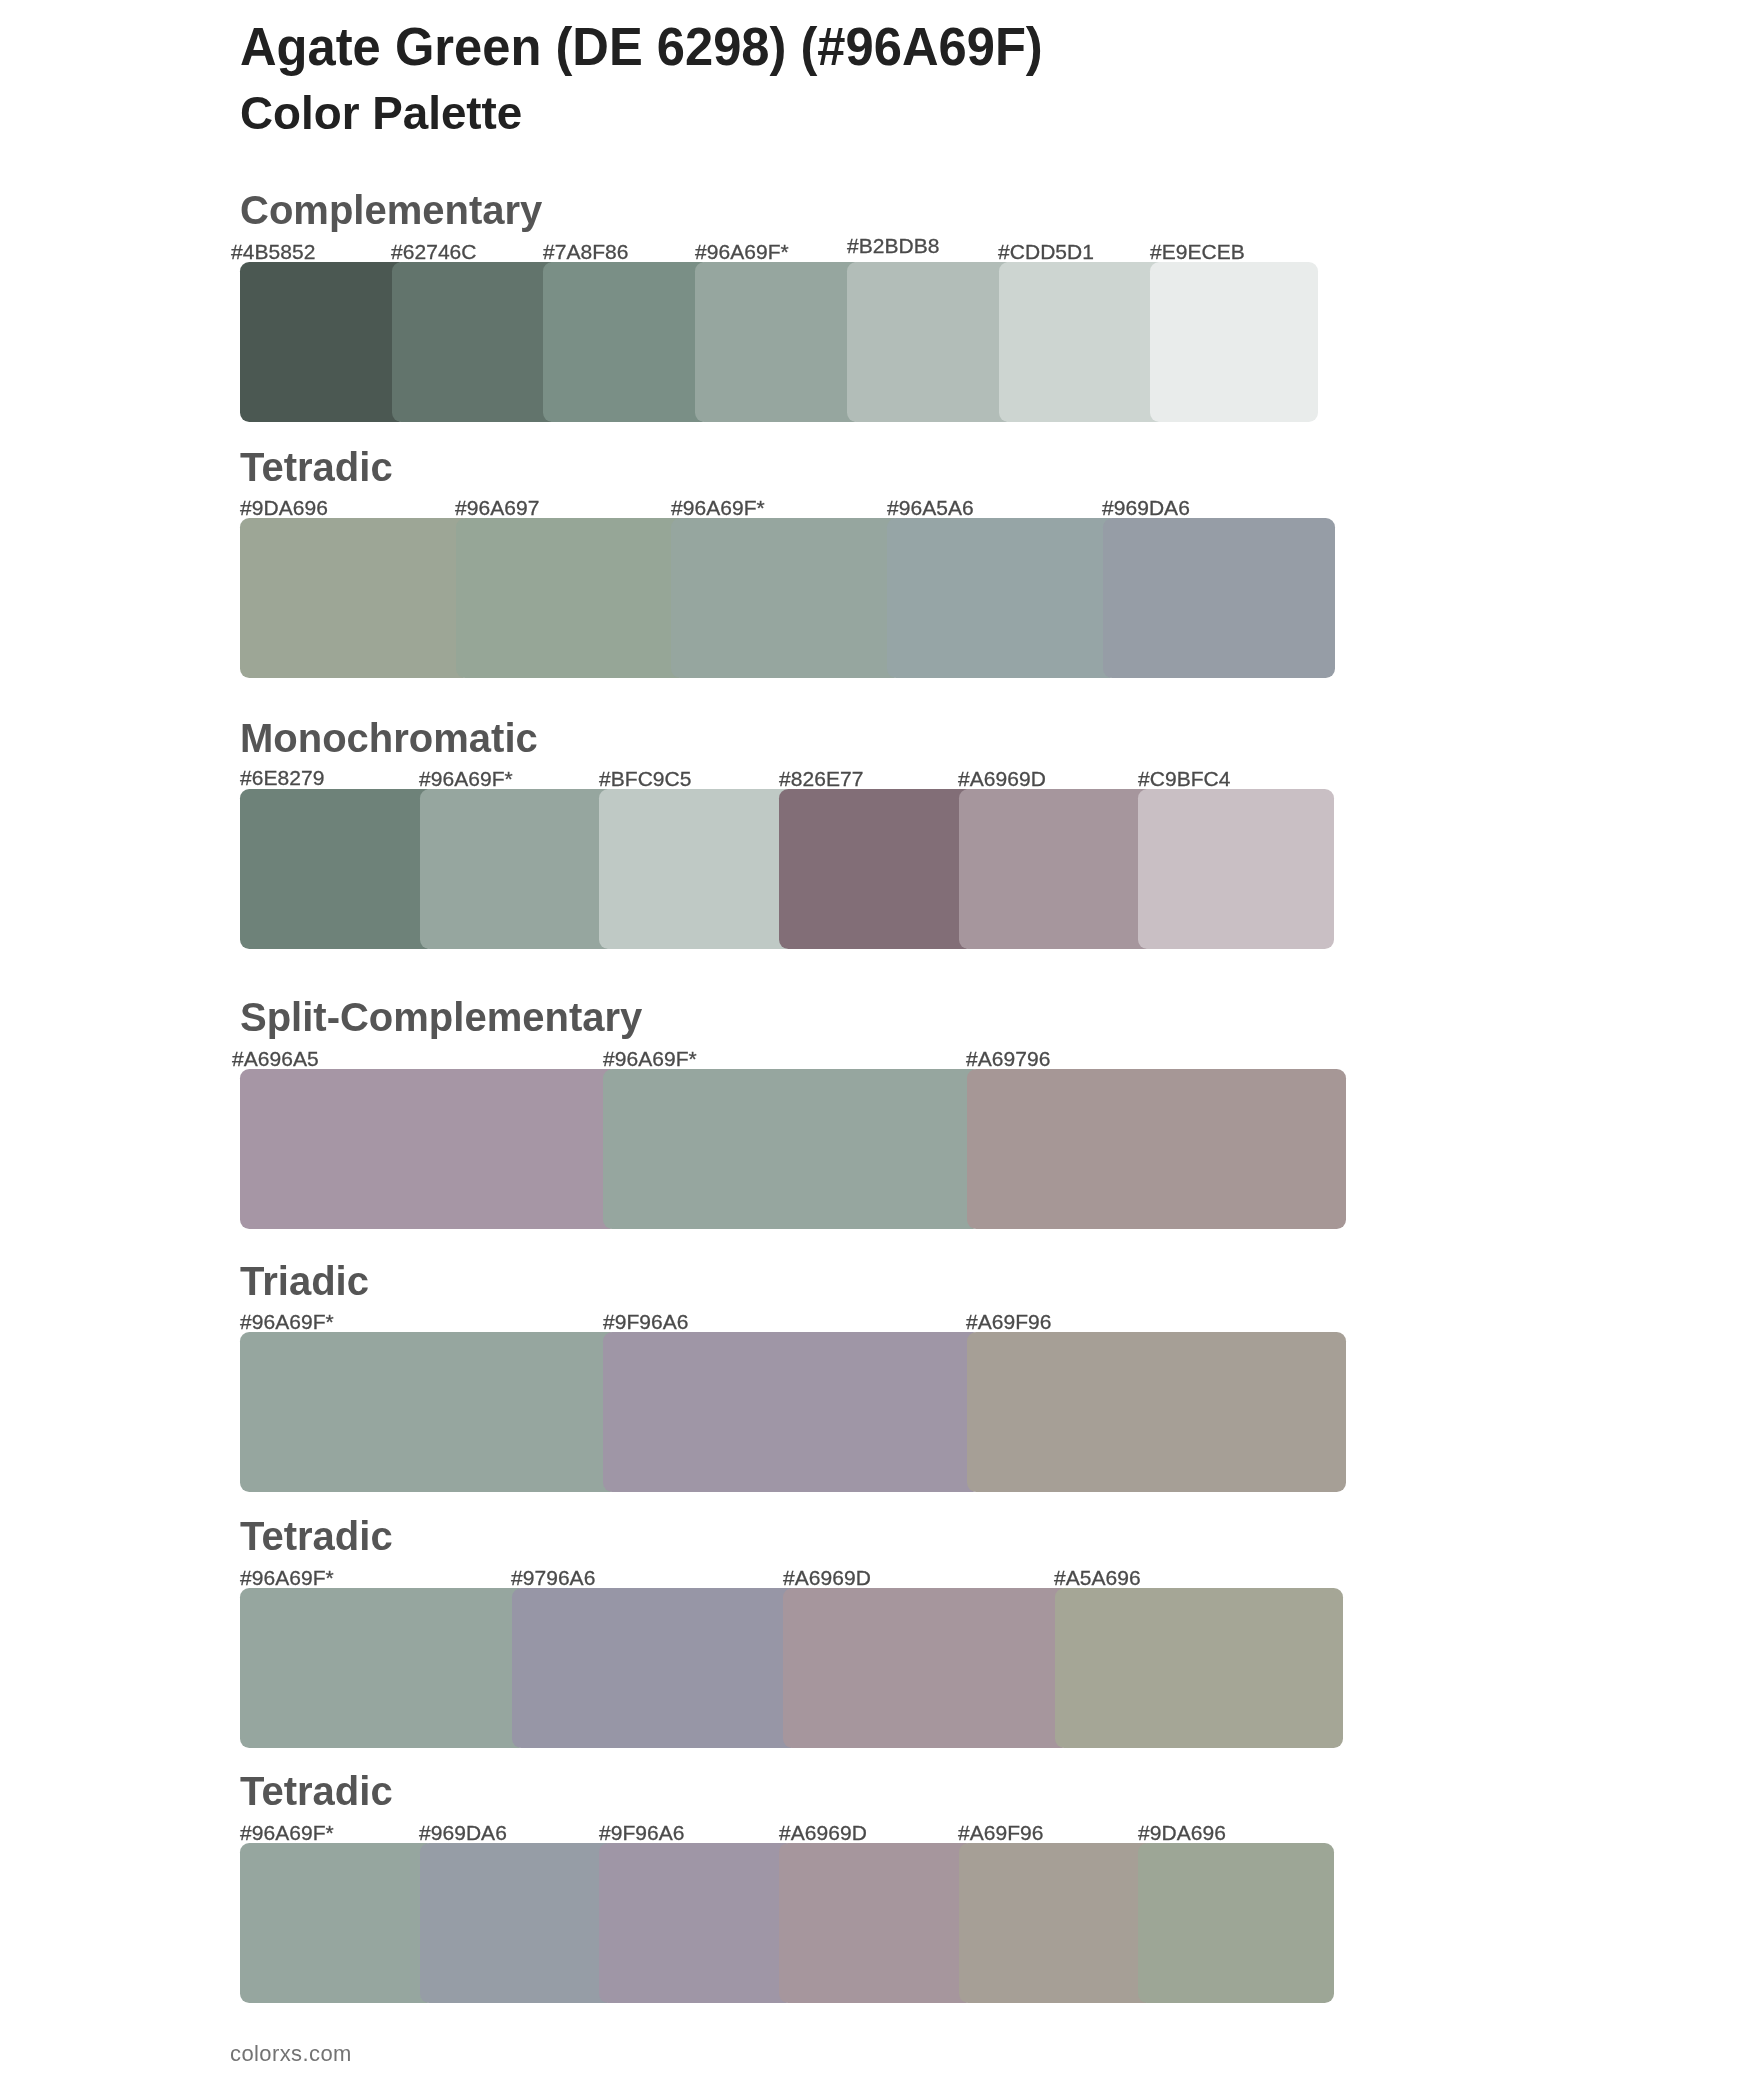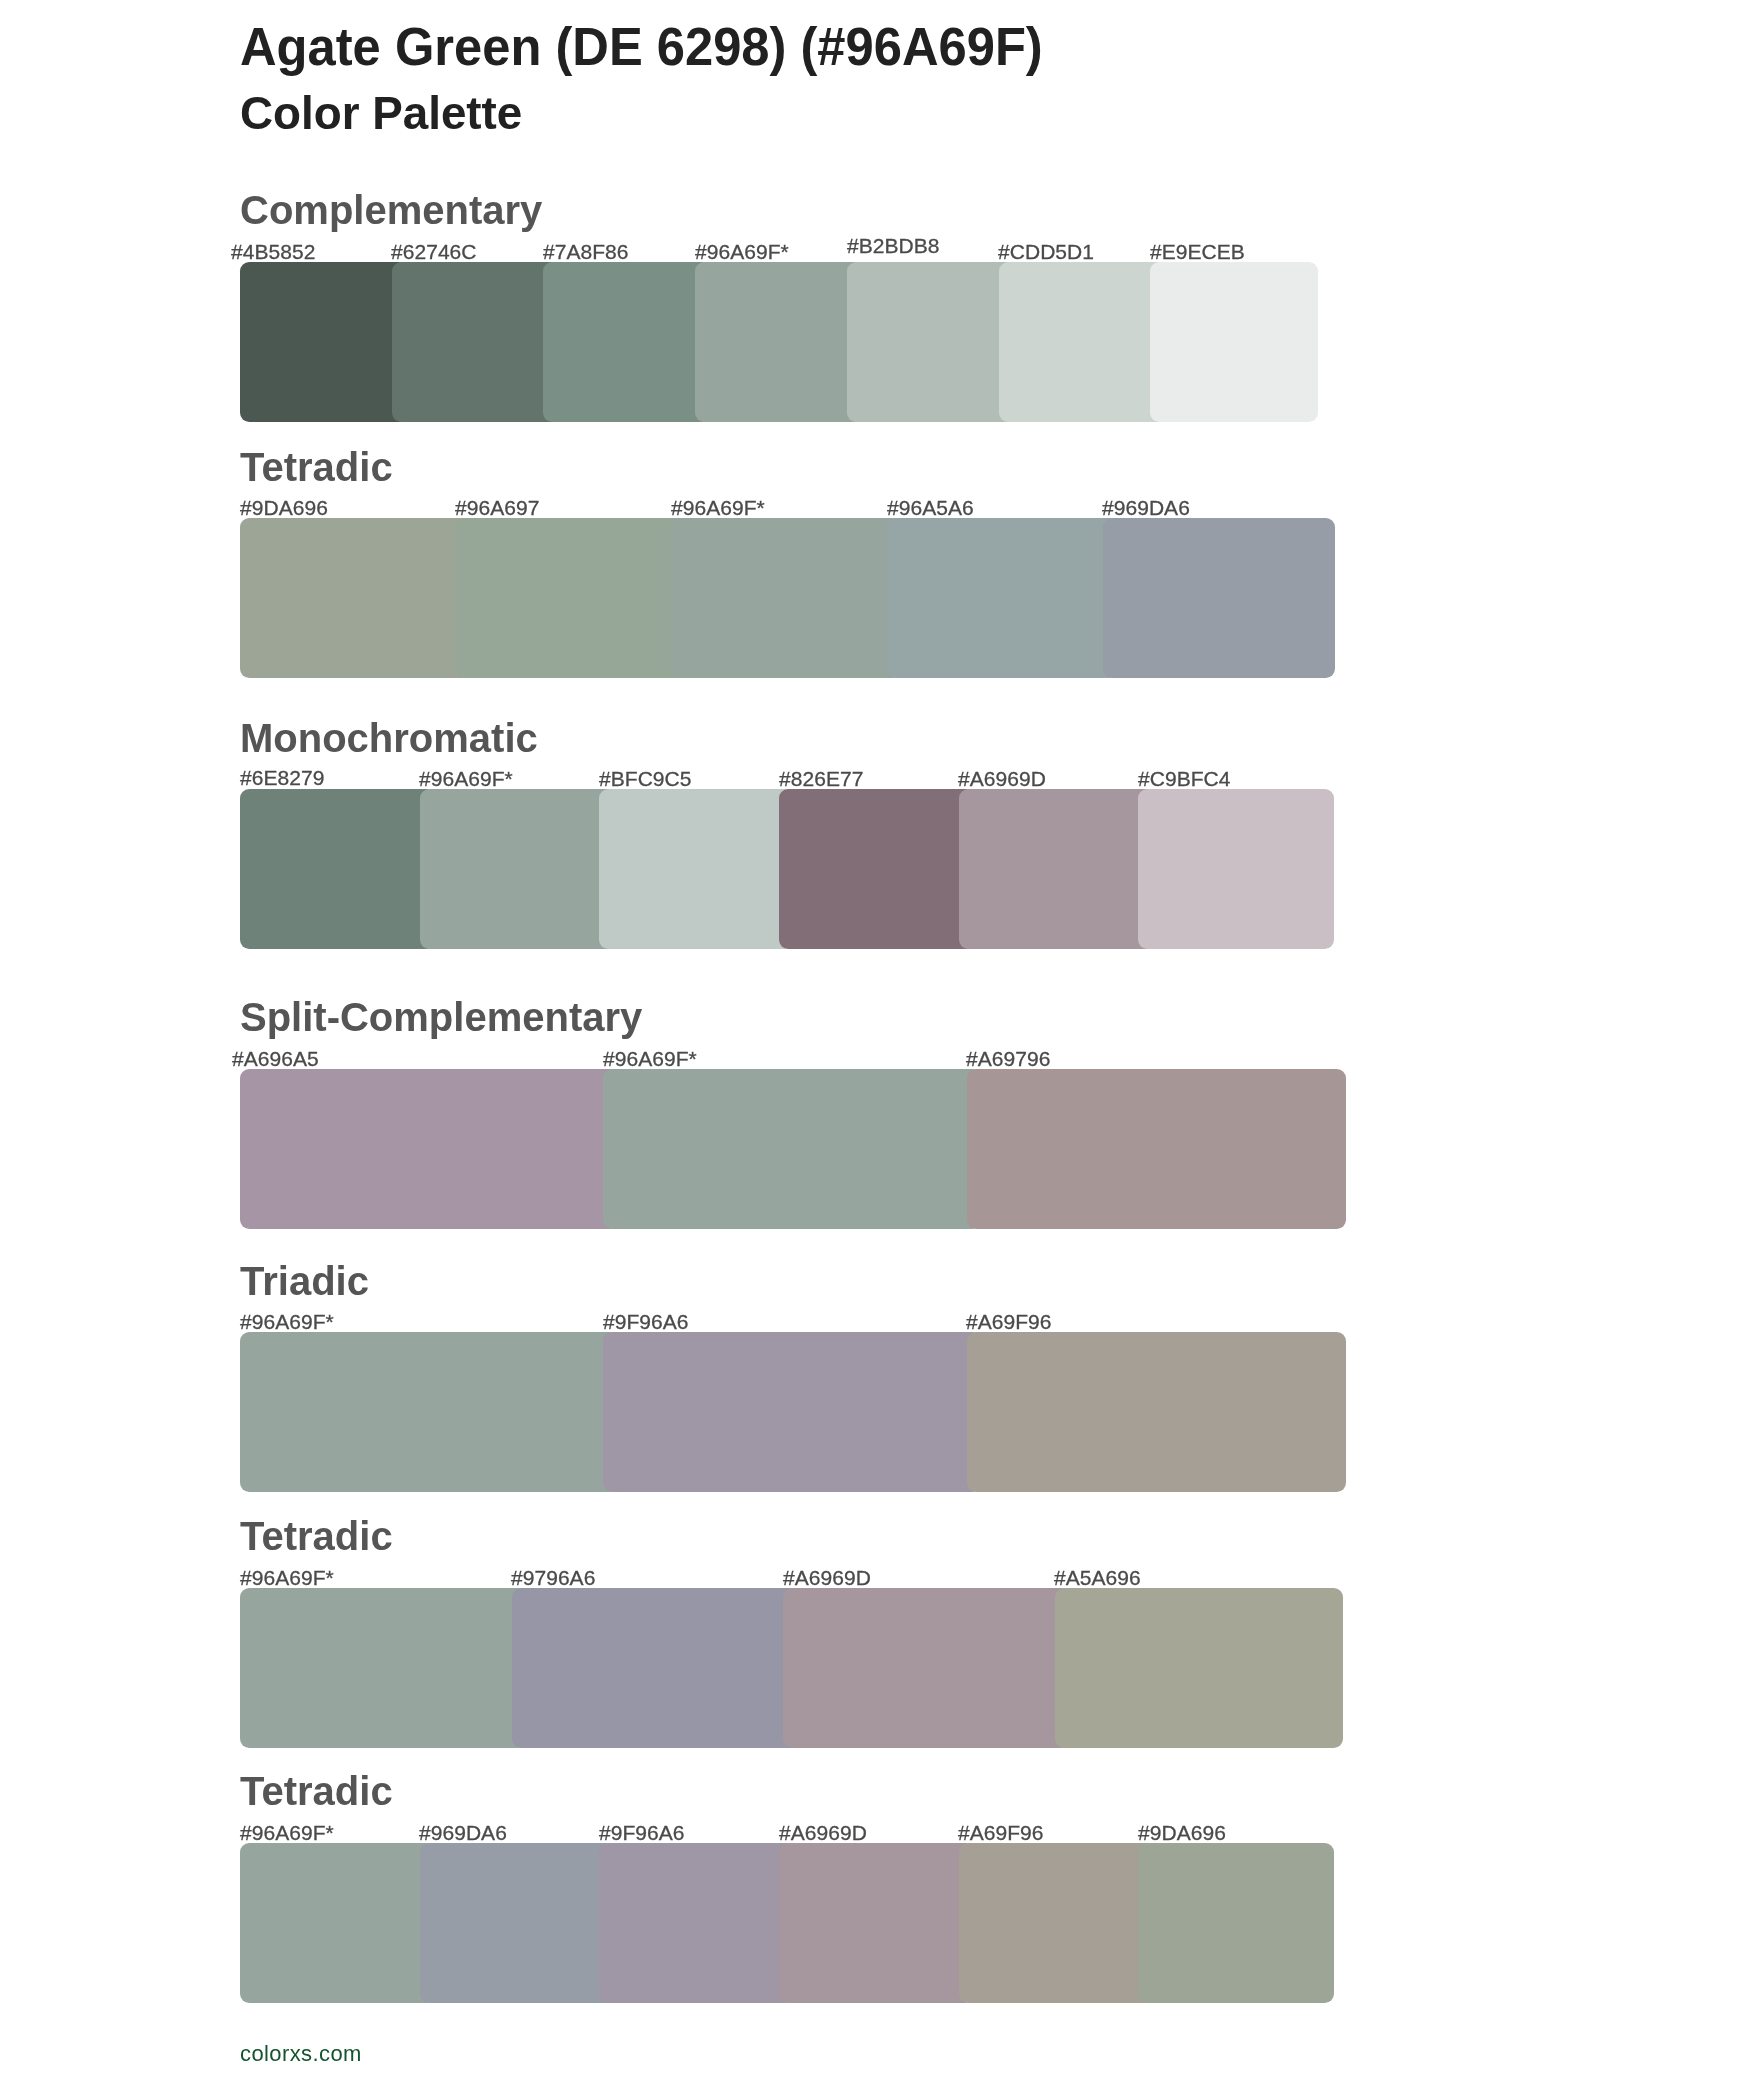--- a/index.html
+++ b/index.html
@@ -7,21 +7,21 @@
   body{width:1757px;height:2077px;background:#ffffff;font-family:"Liberation Sans",sans-serif;overflow:hidden;position:relative;-webkit-font-smoothing:antialiased;}
   #page{position:absolute;left:0;top:0;width:1757px;height:2077px;}
   .title{position:absolute;left:240px;font-family:"Liberation Sans",sans-serif;font-weight:bold;color:#212121;white-space:nowrap;line-height:1;transform-origin:0 0;}
   .t1{font-size:54px;top:73px;transform:scaleX(0.9385) translateY(-100%);}
   .t2{font-size:46px;top:136px;transform:scaleX(0.995) translateY(-100%);}
   .sec-h{position:absolute;left:240px;font-family:"Liberation Sans",sans-serif;font-weight:bold;font-size:40px;color:#555555;white-space:nowrap;line-height:1;transform-origin:0 0;transform:translateY(-100%);}
   .hexlabel{position:absolute;will-change:transform;font-family:"Liberation Sans",sans-serif;font-size:21px;color:#4a4a4a;-webkit-text-stroke:0.3px #4a4a4a;white-space:nowrap;line-height:1;transform-origin:0 0;transform:translateY(-100%);letter-spacing:0.04px;}
   .section{position:static;}
   .band{position:absolute;height:160px;}
   .sw{position:absolute;top:0;height:160px;border-radius:9.2px;}
-  .footer{position:absolute;left:240px;font-family:"Liberation Sans",sans-serif;font-size:22px;color:#14532d;letter-spacing:0.4px;line-height:1;transform-origin:0 0;transform:translateY(-100%);white-space:nowrap;}
+  .footer{position:absolute;left:230px;font-family:"Liberation Sans",sans-serif;font-size:22px;color:#737373;letter-spacing:0.4px;line-height:1;transform-origin:0 0;transform:translateY(-100%);white-space:nowrap;}
 </style>
 </head>
 <body>
 
 <div id="page">
   <div class="title t1">Agate Green (DE 6298) (#96A69F)</div>
   <div class="title t2">Color Palette</div>
   <div id="sections">
       <div class="section">
         <div class="sec-h" style="top:230px">Complementary</div>

